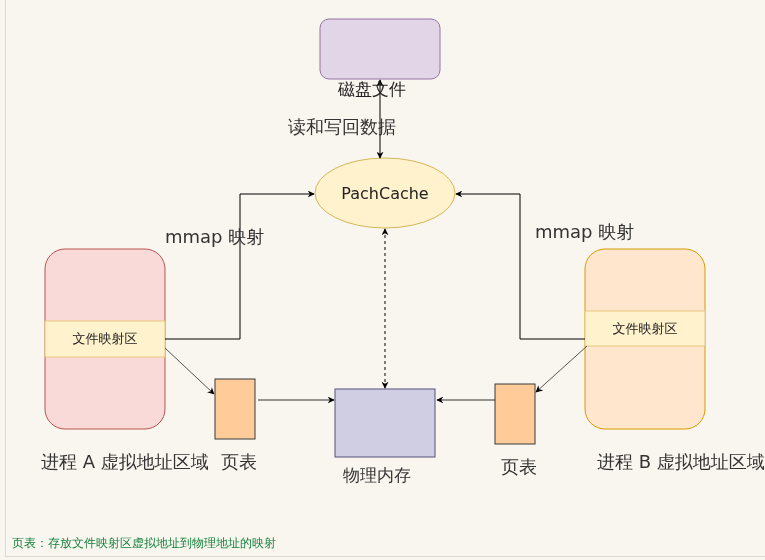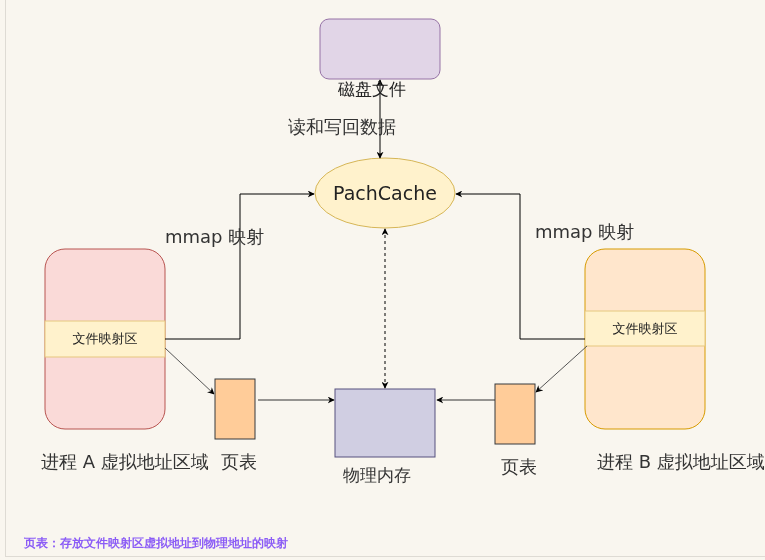--- a/index.html
+++ b/index.html
@@ -3,21 +3,21 @@
 <meta charset="utf-8">
 <style>
   html, body { margin:0; padding:0; }
   body { width:765px; height:560px; background:#f9f6ef; position:relative; overflow:hidden;
          font-family:"DejaVu Sans","Liberation Sans",sans-serif; }
   .frame { position:absolute; left:5px; top:0; width:760px; height:557px;
            border-left:1px solid #dedbd4; border-bottom:1px solid #dedbd4; box-sizing:border-box; }
   svg.diagram { position:absolute; left:0; top:0; }
   .lbl { position:absolute; color:#333; font-size:18px; white-space:nowrap; }
   .node-text { position:absolute; display:flex; align-items:center; justify-content:center; color:#222; }
-  .footer { position:absolute; left:24px; top:535px; font-size:12px; font-weight:bold; color:#8b5cf6; }
+  .footer { position:absolute; left:12px; top:535px; font-size:12px; font-weight:normal; color:#15803d; }
 </style>
 </head>
 <body>
 
 <div class="frame"></div>
 
 <svg class="diagram" width="765" height="560">
   <defs>
     <marker id="arr" viewBox="0 0 10 10" refX="9" refY="5" markerWidth="7" markerHeight="7" orient="auto-start-reverse">
       <path d="M0,0 L10,5 L0,10 L3,5 z" fill="#000"></path>
@@ -43,21 +43,21 @@
   <polyline points="165,339 240,339 240,194 314,194" fill="none" stroke="#000" marker-end="url(#arr)"></polyline>
   <polyline points="585,339 520,339 520,194 456,194" fill="none" stroke="#000" marker-end="url(#arr)"></polyline>
   <line x1="385" y1="229" x2="385" y2="388" stroke="#000" stroke-dasharray="3,3" marker-start="url(#arr)" marker-end="url(#arr)"></line>
   <line x1="165" y1="348" x2="214" y2="394" stroke="#555" marker-end="url(#arr)"></line>
   <line x1="587" y1="346" x2="536" y2="392" stroke="#555" marker-end="url(#arr)"></line>
   <line x1="258" y1="400" x2="334" y2="400" stroke="#333" marker-end="url(#arr)"></line>
   <line x1="495" y1="400" x2="437" y2="400" stroke="#333" marker-end="url(#arr)"></line>
 </svg>
 
 <div class="node-text" style="left:320px;top:19px;width:104px;height:60px;font-size:17px;margin-top:40px;">磁盘文件</div>
-<div class="node-text" style="left:315px;top:158px;width:140px;height:70px;font-size:19px;">PachCache</div>
+<div class="node-text" style="left:315px;top:158px;width:140px;height:70px;font-size:16px;">PachCache</div>
 <div class="node-text" style="left:45px;top:321px;width:120px;height:36px;font-size:13px;">文件映射区</div>
 <div class="node-text" style="left:585px;top:311px;width:120px;height:35px;font-size:13px;">文件映射区</div>
 
 <div class="lbl" style="left:343px;top:464px;font-size:17px;">物理内存</div>
 <div class="lbl" style="left:41px;top:450px;">进程 A 虚拟地址区域</div>
 <div class="lbl" style="left:597px;top:450px;">进程 B 虚拟地址区域</div>
 <div class="lbl" style="left:221px;top:450px;">页表</div>
 <div class="lbl" style="left:501px;top:455px;">页表</div>
 
 <div class="lbl" style="left:288px;top:115px;">读和写回数据</div>

